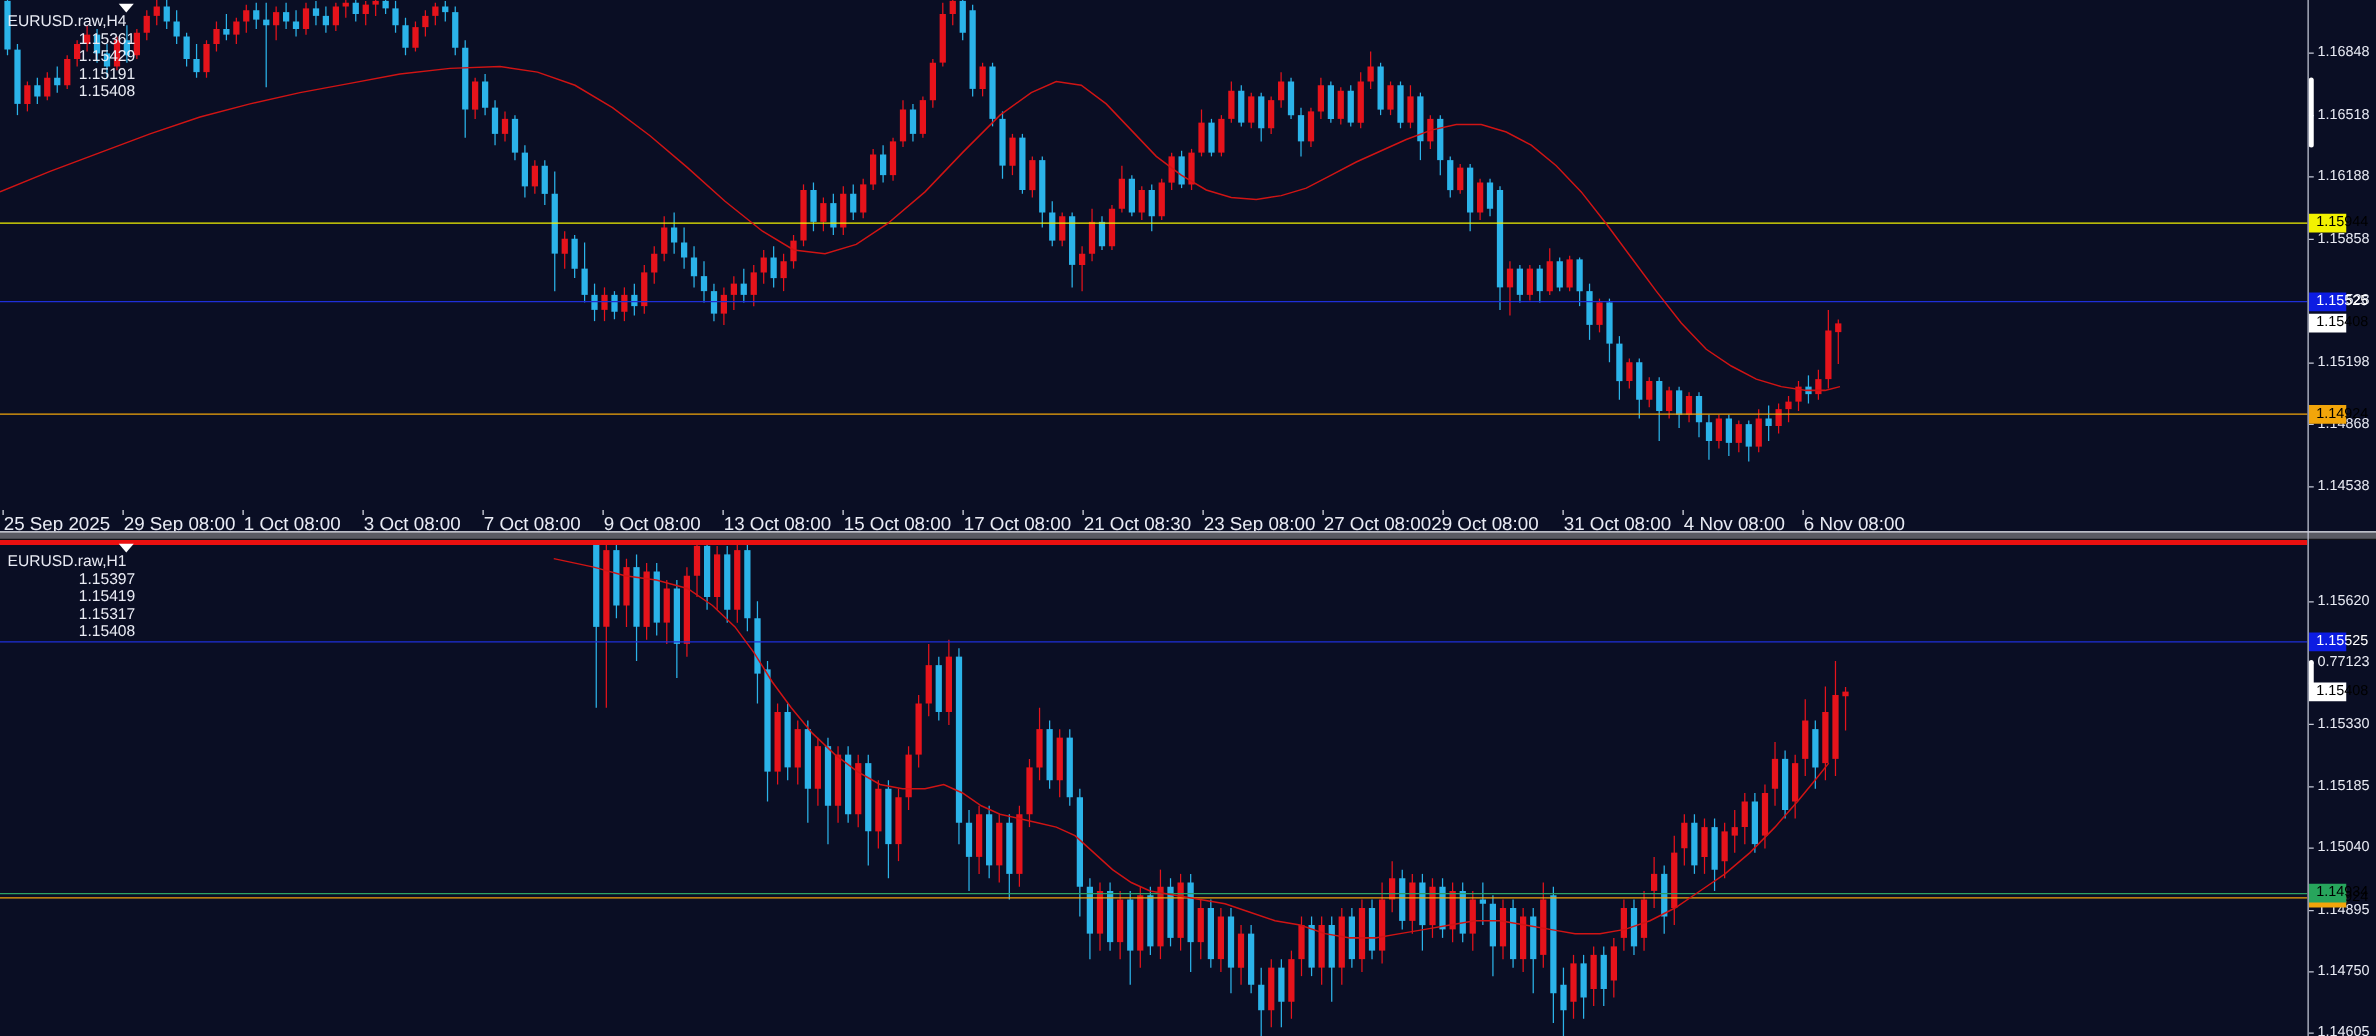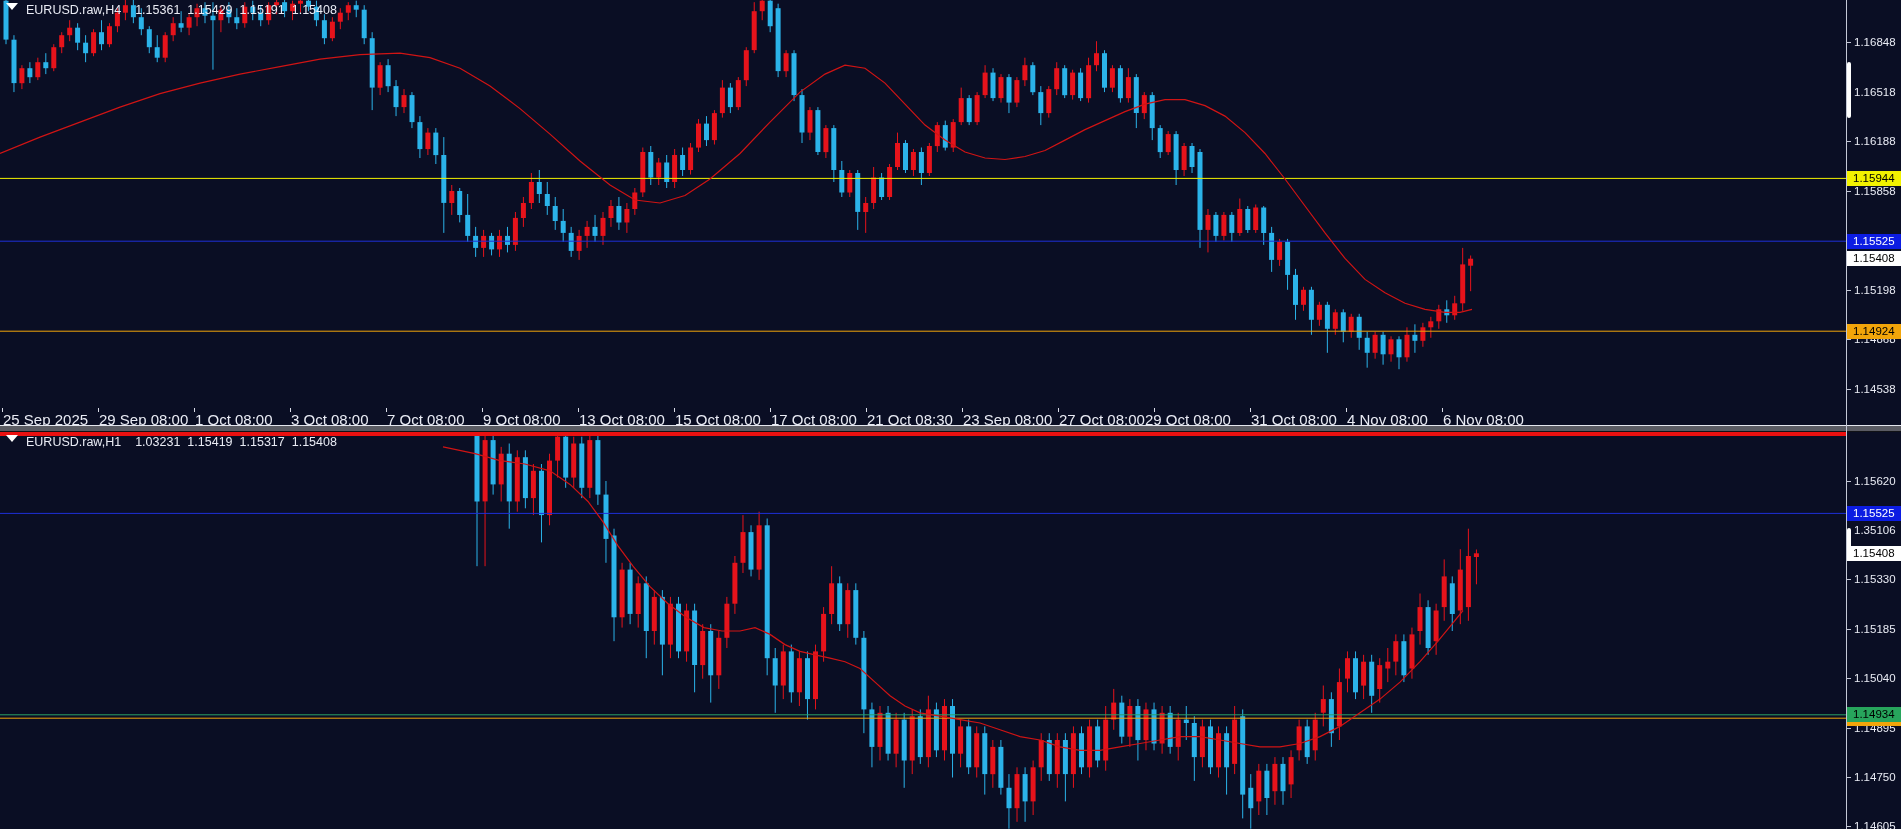--- a/index.html
+++ b/index.html
@@ -2,33 +2,33 @@
 <html><head>
 <meta charset="utf-8">
 <style>
   html,body{margin:0;padding:0;background:#0a0e24;width:1901px;height:829px;overflow:hidden;
     font-family:"Liberation Sans",sans-serif;}
   #stage{position:relative;width:1901px;height:829px;background:#0a0e24;}
   .panel{position:absolute;left:0;width:1846px;overflow:hidden;background:#0a0e24;}
   #panel-h4{top:0;height:408px;}
   #panel-h1{top:432px;height:397px;}
   .panel svg{position:absolute;top:0;left:0;}
-  .title{position:absolute;top:3px;left:6px;height:16px;display:flex;align-items:flex-start;
-    color:#e9ebf4;font-size:12.5px;white-space:pre;z-index:5;}
+  .title{position:absolute;top:3px;left:6px;height:16px;display:flex;align-items:flex-end;
+    color:#e9ebf4;font-size:12.5px;white-space:pre;z-index:5;flex-direction:column;}
   .tri{width:0;height:0;border-left:6px solid transparent;border-right:6px solid transparent;
     border-top:7px solid #ffffff;margin-right:8px;display:inline-block;}
   .title .sym{margin-right:14px;}
   .title .num{margin-right:7px;}
   .scale{position:absolute;left:1847px;width:54px;overflow:hidden;background:#0a0e24;}
   #scale-h4{top:0;height:408px;}
   #scale-h1{top:432px;height:397px;}
   .axis-vline{position:absolute;left:1846px;top:0;width:1px;height:829px;background:#c4c8d6;z-index:4;}
   .ptick-text{position:absolute;left:7px;height:13px;line-height:13px;font-size:11.5px;color:#e9ebf4;}
   .ptick-dash{position:absolute;left:0;width:4px;height:1px;background:#c4c8d6;}
-  .plabel{position:absolute;left:0;width:54px;height:15px;line-height:15px;font-size:11.5px;
+  .plabel{position:absolute;left:0;width:30px;height:15px;line-height:15px;font-size:11.5px;
     padding-left:6px;box-sizing:border-box;}
   .axis-marker{position:absolute;left:0;width:4px;background:#ffffff;border-radius:2px;z-index:6;}
   #xaxis{position:absolute;top:408px;left:0;width:1846px;height:17px;background:#0a0e24;overflow:hidden;}
   .dtick{position:absolute;top:0;width:1px;height:4px;background:#d9dbe6;}
   .dlabel{position:absolute;top:3px;font-size:15px;color:#e9ebf4;white-space:nowrap;}
   #splitter{position:absolute;top:425px;left:0;width:1901px;height:7px;background:#5a5b63;
     border-top:1px solid #e4e6ee;border-bottom:1px solid #111217;box-sizing:border-box;}
 </style>
 </head>
 <body>
@@ -675,21 +675,21 @@
         <rect x="1473.9" y="121.3" width="5" height="3.7" fill="#e6131b"></rect>
         <line x1="0" y1="2.0" x2="1846" y2="2.0" stroke="#ea1010" stroke-width="4"></line>
         <line x1="0" y1="81.4" x2="1846" y2="81.4" stroke="#1e2fd8" stroke-width="1"></line>
         <line x1="0" y1="282.8" x2="1846" y2="282.8" stroke="#2ba165" stroke-width="1"></line>
         <line x1="0" y1="286.2" x2="1846" y2="286.2" stroke="#f2a50a" stroke-width="1"></line>
         <polyline points="443,14.9 475,21.7 500,28.6 525,32.0 550,38.8 570,52.4 588,69.5 603,89.9 618,113.8 633,134.2 650,154.7 668,171.7 686,185.3 704,195.6 722,199.0 740,199.0 755,195.6 770,202.4 785,212.6 800,219.4 815,222.8 830,226.2 845,229.7 860,236.5 875,250.1 890,263.7 905,274.0 920,280.8 940,284.2 960,287.6 980,291.0 1000,297.8 1020,304.6 1040,308.0 1060,314.9 1080,318.3 1100,318.3 1120,314.9 1140,311.5 1160,308.0 1180,304.6 1200,304.6 1220,308.0 1240,311.5 1260,314.9 1280,314.9 1300,311.5 1320,304.6 1340,294.4 1360,280.8 1380,267.1 1400,250.1 1420,229.7 1438,209.2 1452,192.2 1463,178.5" fill="none" stroke="#d01414" stroke-width="1.2"></polyline>
       </svg>
   <div class="title">
     <span class="tri"></span>
     <span class="sym">EURUSD.raw,H1</span>
-    <span class="num">1.03231</span>
+    <span class="num">1.15397</span>
     <span class="num">1.15419</span>
     <span class="num">1.15317</span>
     <span class="num">1.15408</span>
   </div>
 </div>
 
 <div id="xaxis">
       <div class="dtick" style="left: 2px;"></div>
       <div class="dlabel" style="left: 3px;">25 Sep 2025</div>
       <div class="dtick" style="left: 98px;"></div>
@@ -745,21 +745,21 @@
       <div class="plabel" style="top: 170.9px; background: rgb(242, 242, 0); color: rgb(0, 0, 0);">1.15944</div>
       <div class="plabel" style="top: 233.662px; background: rgb(12, 28, 226); color: rgb(255, 255, 255);">1.15525</div>
       <div class="plabel" style="top: 251.188px; background: rgb(255, 255, 255); color: rgb(0, 0, 0);">1.15408</div>
       <div class="plabel" style="top: 323.686px; background: rgb(242, 165, 10); color: rgb(0, 0, 0);">1.14924</div>
       <div class="axis-marker" style="top: 62px; height: 56px;"></div>
     </div>
 <div class="scale" id="scale-h1">
       <div class="ptick-dash" style="top: 48.5116px;"></div>
       <div class="ptick-text" style="top: 42.5116px;">1.15620</div>
       <div class="ptick-dash" style="top: 97.9322px;"></div>
-      <div class="ptick-text" style="top: 91.9322px;">1.35106</div>
+      <div class="ptick-text" style="top: 91.9322px;">0.77123</div>
       <div class="ptick-dash" style="top: 147.353px;"></div>
       <div class="ptick-text" style="top: 141.353px;">1.15330</div>
       <div class="ptick-dash" style="top: 196.773px;"></div>
       <div class="ptick-text" style="top: 190.773px;">1.15185</div>
       <div class="ptick-dash" style="top: 246.194px;"></div>
       <div class="ptick-text" style="top: 240.194px;">1.15040</div>
       <div class="ptick-dash" style="top: 295.615px;"></div>
       <div class="ptick-text" style="top: 289.615px;">1.14895</div>
       <div class="ptick-dash" style="top: 345.035px;"></div>
       <div class="ptick-text" style="top: 339.035px;">1.14750</div>

